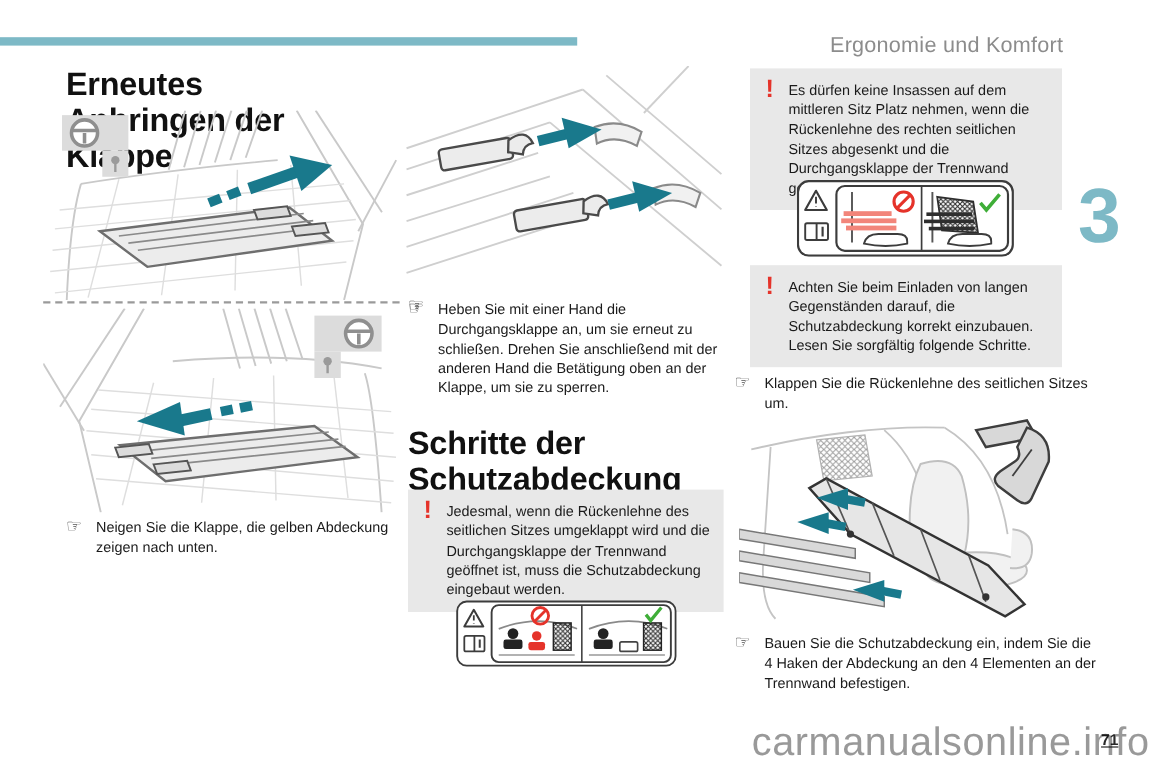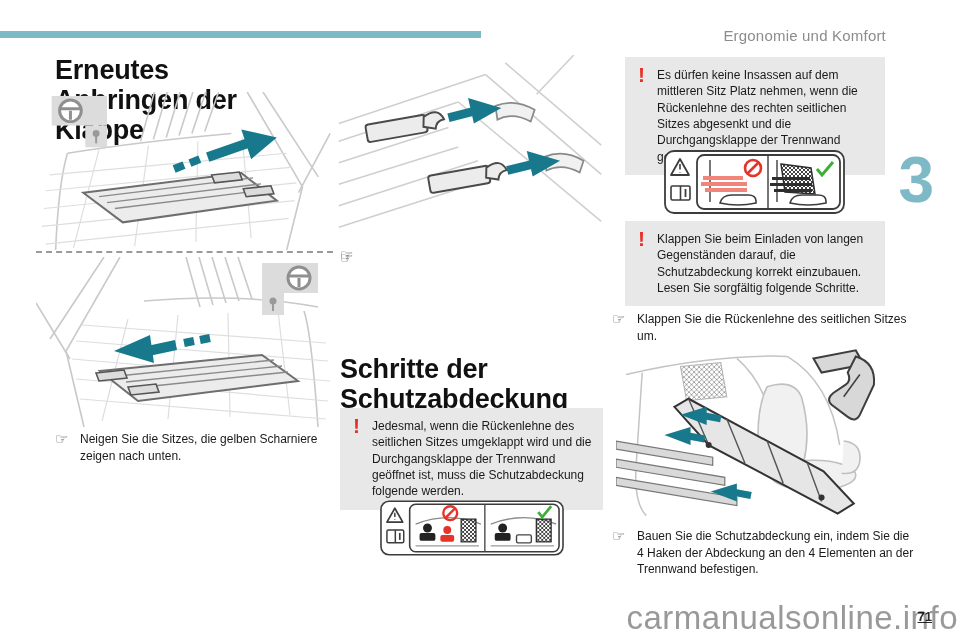--- a/index.html
+++ b/index.html
@@ -1,19 +1,19 @@
 <!DOCTYPE html>
 <html><head>
 <meta charset="utf-8">
 <style>
   html,body{margin:0;padding:0;}
   body{width:960px;height:640px;background:#ffffff;font-family:"Liberation Sans",sans-serif;position:relative;overflow:hidden;color:#1a1a1a;}
   .abs{position:absolute;}
   .teal-bar{left:0;top:31px;width:481px;height:7px;background:#7db9c6;}
-  .header-title{right:74px;top:27px;font-size:15px;color:#8c8c8c;letter-spacing:.2px;}
+  .header-title{right:74px;top:27px;font-size:18px;color:#8c8c8c;letter-spacing:.2px;}
   .chapter-num{right:26px;top:148px;font-size:64px;font-weight:bold;color:#7db9c6;line-height:1;}
   h1{margin:0;font-size:27px;line-height:1.12;font-weight:bold;color:#111;letter-spacing:-.2px;}
   .h1-left{left:55px;top:55px;width:252px;}
   .h1-mid{left:340px;top:354px;width:252px;}
   .warning-box{background:#e8e8e8;box-sizing:border-box;padding:10px 10px 10px 32px;font-size:12px;line-height:1.36;position:absolute;}
   .warning-box .excl{position:absolute;left:13px;top:7px;font-size:21px;font-weight:bold;color:#e5332a;line-height:1;}
   .warn-mid{left:340px;top:408px;width:263px;min-height:82px;}
   .warn-r1{left:625px;top:57px;width:260px;min-height:86px;}
   .warn-r2{left:625px;top:221px;width:260px;min-height:76px;}
   .instr{position:absolute;padding-left:25px;font-size:12px;line-height:1.38;}
@@ -140,21 +140,21 @@
     <circle cx="263" cy="21" r="11" fill="#ffffff" stroke="#8f8f8f" stroke-width="3"></circle>
     <path d="M253 19 L273 19 M263 21 L263 30" stroke="#8f8f8f" stroke-width="3" fill="none"></path>
     <circle cx="237" cy="44" r="3.5" fill="#9a9a9a"></circle>
     <path d="M237 47 L237 54" stroke="#9a9a9a" stroke-width="2"></path>
   </g>
 </svg>
 </div>
 
 <div class="abs instr instr-left">
   <span class="ptr">☞</span>
-  <span>Neigen Sie die Sitzes, die gelben Scharniere zeigen nach unten.</span>
+  <span>Neigen Sie die Klappe, die gelben Abdeckung zeigen nach unten.</span>
 </div>
 
 <div class="abs fig3">
 <svg viewBox="0 0 268 192">
   <g stroke="#cfcfcf" stroke-width="1.6" fill="none">
     <path d="M0 70 L150 20"></path>
         <path d="M0 88 L122 48"></path>
         <path d="M0 110 L112 74"></path>
     <path d="M0 132 L122 94"></path>
         <path d="M0 154 L142 108"></path>
@@ -182,28 +182,29 @@
   </g>
 </svg>
 </div>
 
 <div class="abs mid-instr">
   <div class="instr-block">
     <span class="ptr">☞</span>
   </div>
   <div class="instr-block">
     <span class="ptr">☞</span>
+    <span>Heben Sie mit einer Hand die Durchgangsklappe an, um sie erneut zu schließen. Drehen Sie anschließend mit der anderen Hand die Betätigung oben an der Klappe, um sie zu sperren.</span>
   </div>
 </div>
 
 <h1 class="abs h1-mid">Schritte der Schutzabdeckung</h1>
 
 <div class="warning-box warn-mid">
   <span class="excl">!</span>
-  <span>Jedesmal, wenn die Rückenlehne des seitlichen Sitzes umgeklappt wird und die Durchgangsklappe der Trennwand geöffnet ist, muss die Schutzabdeckung folgende werden.</span>
+  <span>Jedesmal, wenn die Rückenlehne des seitlichen Sitzes umgeklappt wird und die Durchgangsklappe der Trennwand geöffnet ist, muss die Schutzabdeckung eingebaut werden.</span>
 </div>
 
 <div class="abs picto2">
 <svg viewBox="0 0 186 56">
   <defs>
     <pattern id="hatchDark" width="4" height="4" patternUnits="userSpaceOnUse">
       <path d="M0 4 L4 0 M0 0 L4 4" stroke="#2e2e2e" stroke-width="0.9"></path>
     </pattern>
   </defs>
   <rect x="1" y="1" width="184" height="54" rx="8" fill="#fff" stroke="#3c3c3c" stroke-width="1.6"></rect>
@@ -289,21 +290,21 @@
     <g stroke="#3fae38" stroke-width="3" fill="none">
       <path d="M153 19 l5 6 l11 -13"></path>
     </g>
     <path d="M126 53 q2 -8 12 -8 l16 0 q8 0 8 6 l0 2 q-18 4 -36 0 z" fill="#fff" stroke="#3c3c3c" stroke-width="1.6"></path>
   </g>
 </svg>
 </div>
 
 <div class="warning-box warn-r2">
   <span class="excl">!</span>
-  <span>Klappen Sie beim Einladen von langen Gegenständen darauf, die Schutzabdeckung korrekt einzubauen. Lesen Sie sorgfältig folgende Schritte.</span>
+  <span>Achten Sie beim Einladen von langen Gegenständen darauf, die Schutzabdeckung korrekt einzubauen. Lesen Sie sorgfältig folgende Schritte.</span>
 </div>
 
 <div class="abs instr instr-fold">
   <span class="ptr">☞</span>
   <span>Klappen Sie die Rückenlehne des seitlichen Sitzes um.</span>
 </div>
 
 <div class="abs fig4">
 <svg viewBox="0 0 266 176">
   <defs>

